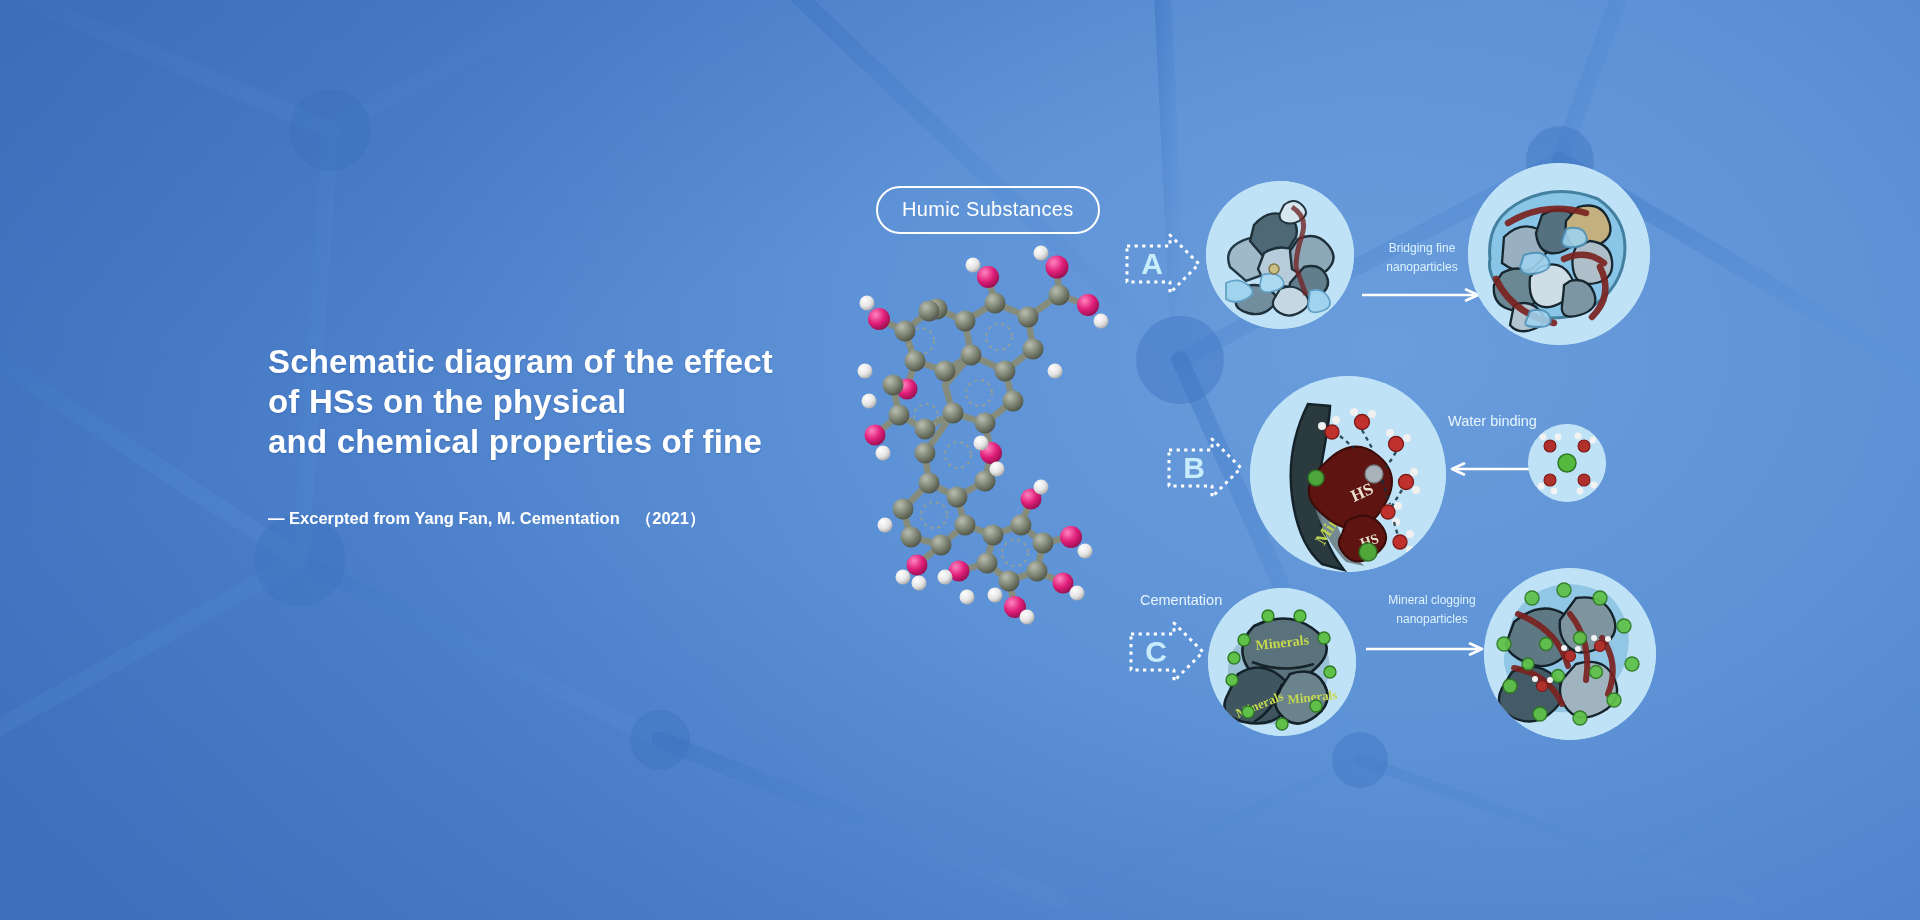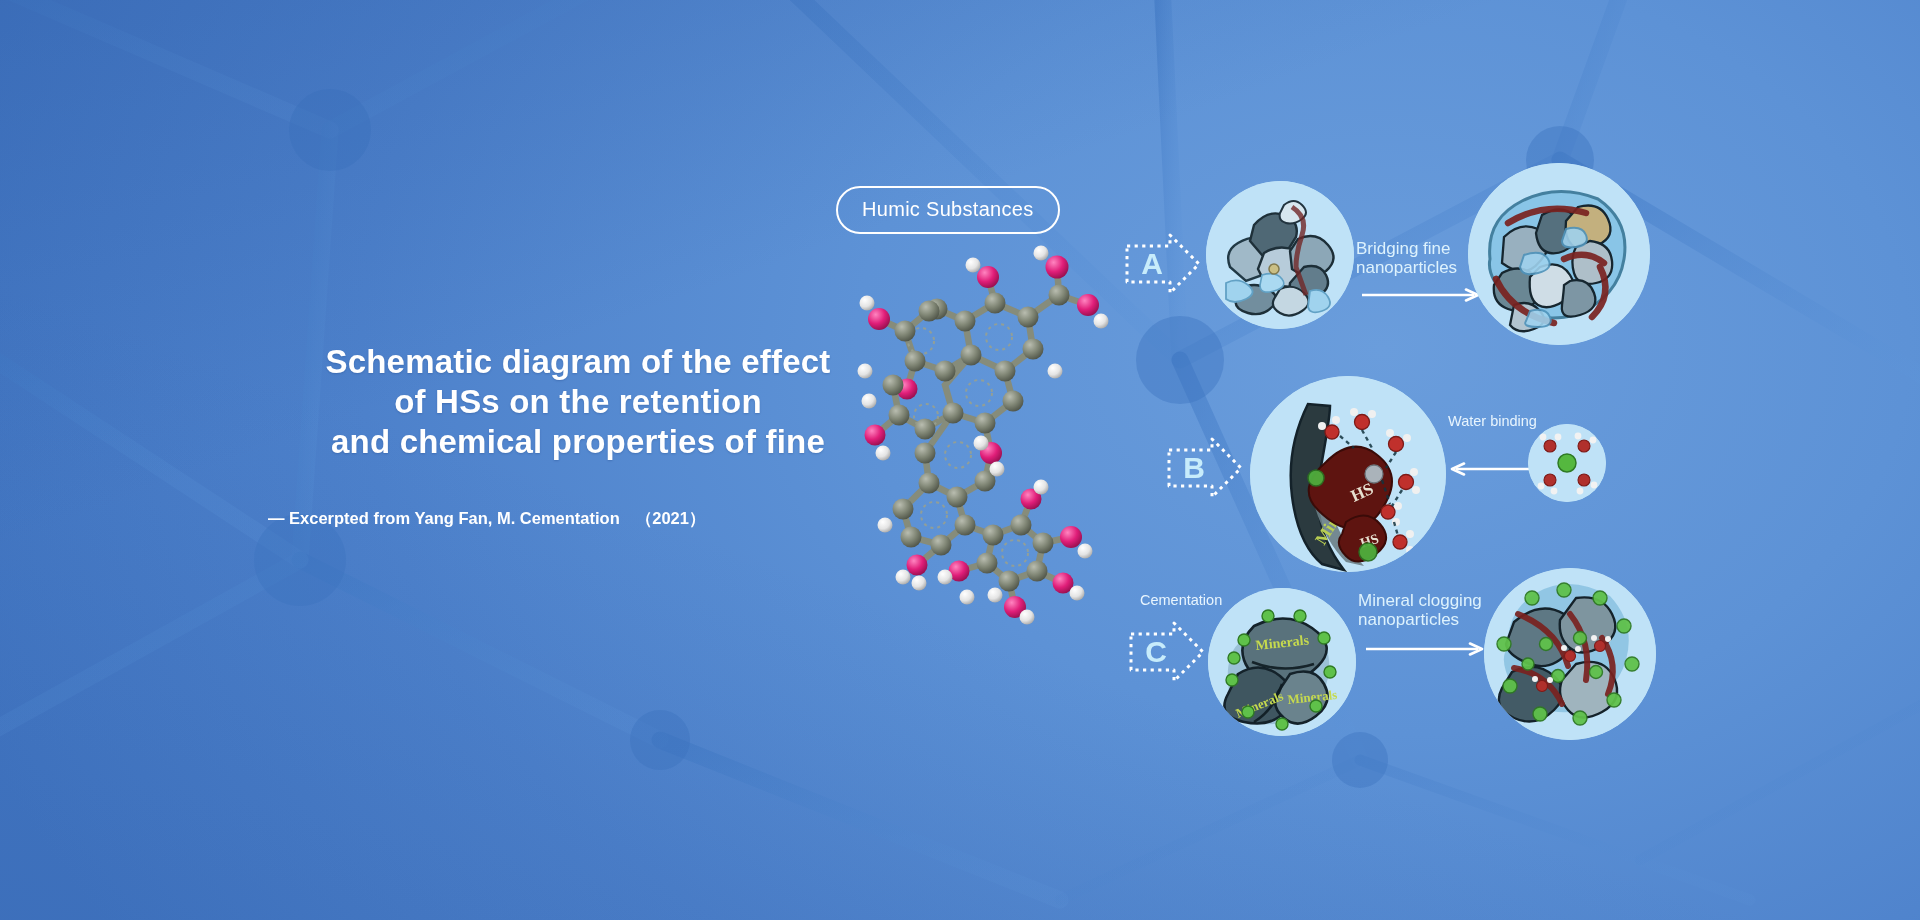--- a/index.html
+++ b/index.html
@@ -49,21 +49,20 @@
     width: 620px;
   }
   .headline {
     color: #ffffff;
     font-size: 33px;
     font-weight: bold;
     line-height: 40px;
     letter-spacing: .2px;
     margin: 0 0 12px 0;
     text-shadow: 0 1px 2px rgba(20,50,110,.25);
-    text-align: center;
   }
   .headline .hl-line { display: block; }
   .subtitle {
     color: #e4eefb;
     font-size: 16.5px;
     line-height: 22px;
     margin: 0;
     font-weight: 400;
     white-space: nowrap;
   }
@@ -75,21 +74,21 @@
     white-space: nowrap;
   }
   .attribution .year {
     font-weight: bold;
     padding-left: 16px;
   }
 
   
   .pill {
     position: absolute;
-    left: 836px;
+    left: 876px;
     top: 186px;
     padding: 10px 24px 11px 24px;
     border: 2px solid #ffffff;
     border-radius: 26px;
     color: #ffffff;
     font-size: 20px;
     letter-spacing: .3px;
     background: transparent;
     white-space: nowrap;
   }
@@ -116,22 +115,23 @@
   .badge-arrow {
     position: absolute;
     width: 78px;
     height: 64px;
   }
 
   
   .stage-label {
     position: absolute;
     color: #ddf2fd;
-    font-size: 17px;
+    font-size: 12px;
     line-height: 19px;
+    text-align: center;
     white-space: pre-line;
   }
   .conn {
     position: absolute;
     height: 14px;
   }
 
   .mini-label {
     position: absolute;
     color: #e8f5fe;
@@ -182,21 +182,21 @@
       <circle cx="1560" cy="160" r="34"></circle>
       <circle cx="660" cy="740" r="30"></circle>
       <circle cx="1360" cy="760" r="28"></circle>
     </g>
   </svg>
   <div class="bg-vignette"></div>
 
   <div class="left-block">
     <h1 class="headline">
       <span class="hl-line">Schematic diagram of the effect</span>
-      <span class="hl-line">of HSs on the retention</span>
+      <span class="hl-line">of HSs on the physical</span>
       <span class="hl-line">and chemical properties of fine</span>
     </h1>
     <div class="attribution">
       <span>— Excerpted from Yang Fan, M. Cementation</span><span class="year">（2021）</span>
     </div>
   </div>
 
   <div class="pill">Humic Substances</div>
 
   <svg class="molecule" viewBox="0 0 330 400">

